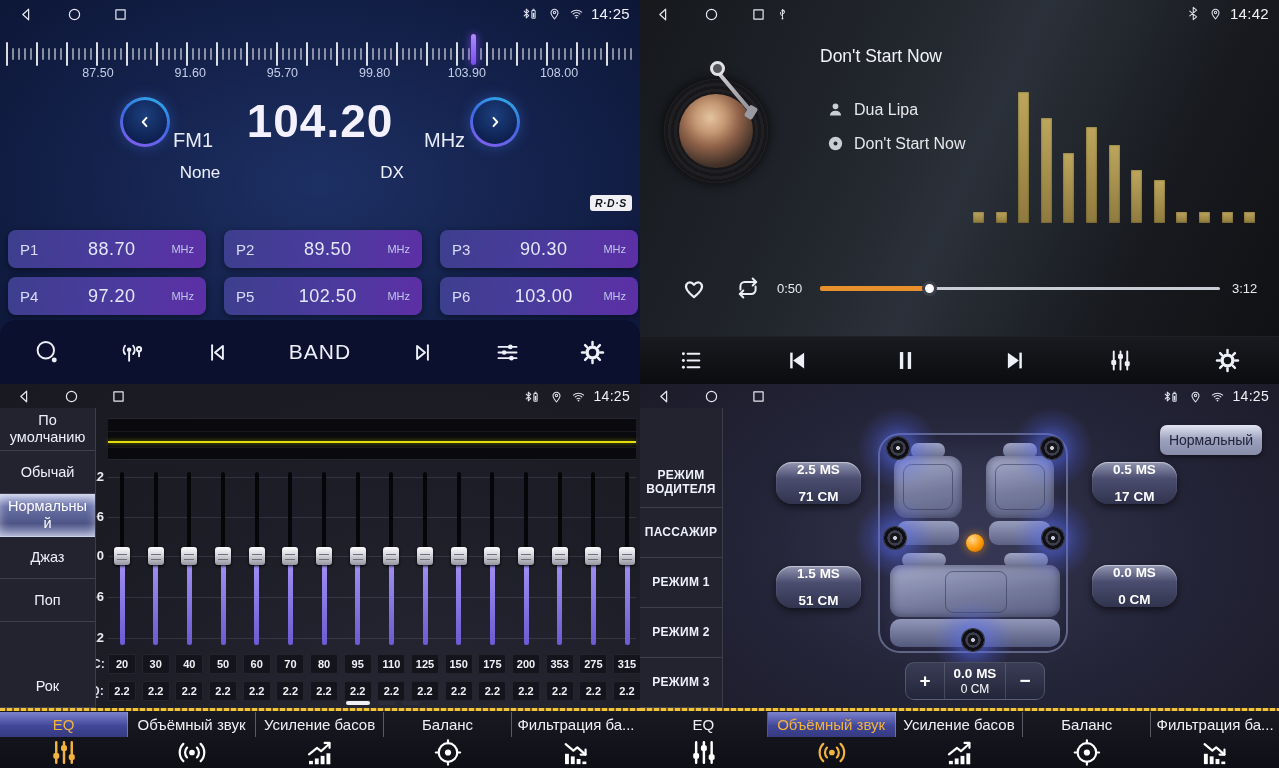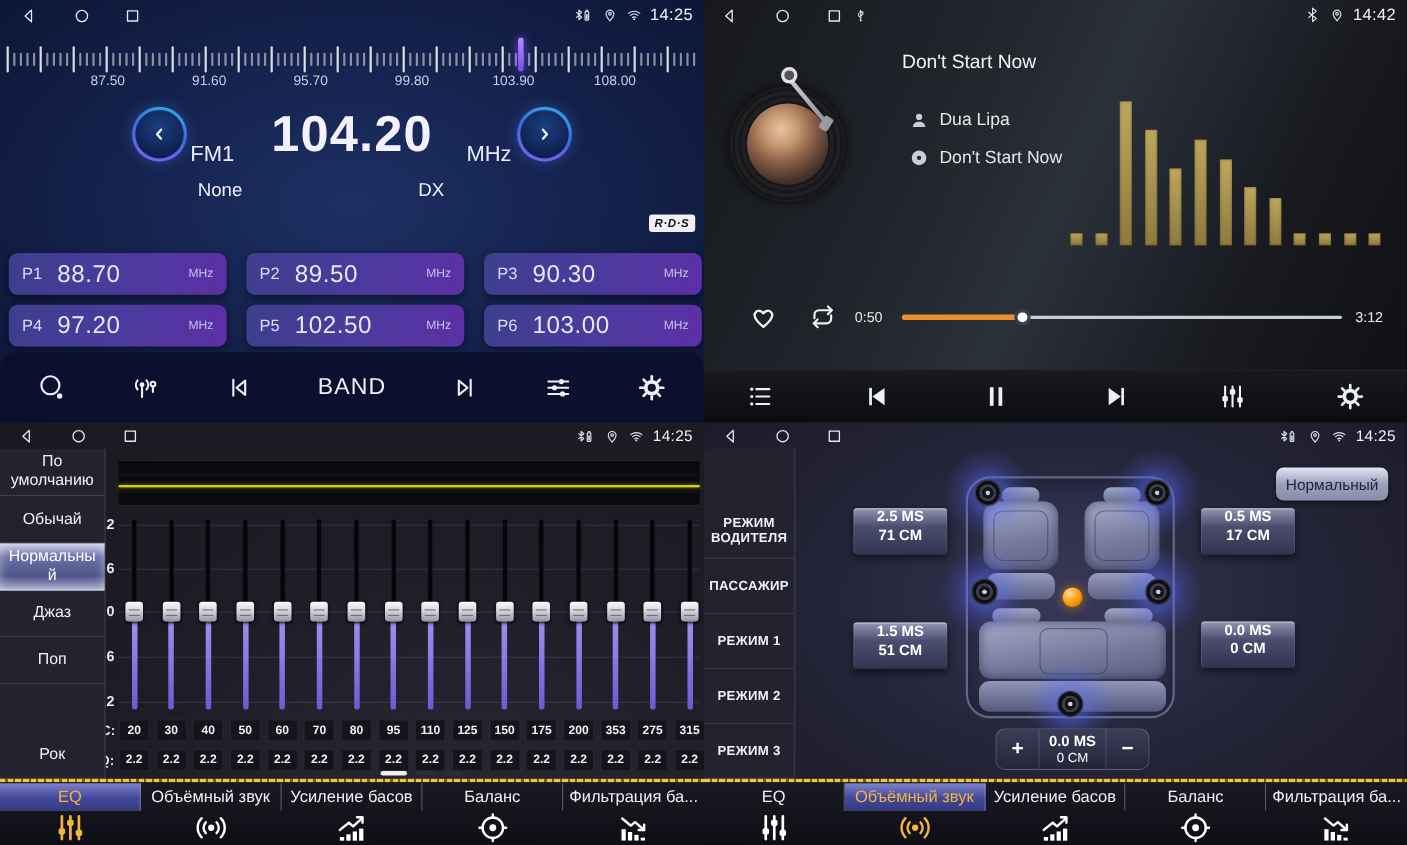--- a/index.html
+++ b/index.html
@@ -28,21 +28,21 @@
     background:linear-gradient(200deg,#2db4e8 0%,#3a6ae0 45%,#8a5cf0 100%);box-shadow:0 0 14px rgba(70,130,255,.35);}
   .circ .inner{width:100%;height:100%;border-radius:50%;background:radial-gradient(circle at 50% 35%,#1c3f7e,#0d1f4e 75%);display:flex;align-items:center;justify-content:center;color:#fff;}
   .circ .inner .ic{width:18px;height:18px;}
   .freq-big{position:absolute;left:320px;top:94px;transform:translateX(-50%);font-size:46px;font-weight:bold;color:#f4f1ff;letter-spacing:1px;}
   .freq-side{position:absolute;font-size:20px;color:#e8ebfa;}
   .freq-sub{position:absolute;transform:translateX(-50%);font-size:17px;color:#eef1fc;}
   .rds{position:absolute;left:590px;top:195px;background:#f0f0f4;color:#10121c;font-size:10.5px;font-weight:bold;font-style:italic;padding:2px 5px;border-radius:3px;letter-spacing:.5px;}
   .preset{position:absolute;width:198px;height:38px;border-radius:8px;display:flex;align-items:center;padding:0 12px;box-sizing:border-box;
     background:linear-gradient(100deg,#3d3f8e 0%,#4c3a9e 55%,#5d2fa6 100%);box-shadow:0 2px 6px rgba(0,0,0,.45);}
   .p-id{font-size:15px;color:#d8dcf8;width:32px;}
-  .p-freq{flex:1;font-size:22px;color:#e4e8fc;letter-spacing:.5px;}
+  .p-freq{flex:1;text-align:center;font-size:18px;color:#e4e8fc;letter-spacing:.5px;}
   .p-unit{font-size:11px;color:#bfc6ec;}
   #radio-toolbar{position:absolute;left:0;top:320px;width:640px;height:64px;background:#0a102e;border-radius:16px 16px 0 0;
     display:flex;align-items:center;justify-content:space-between;padding:0 34px;box-sizing:border-box;}
   .tb-ic{width:27px;height:27px;color:#eef0f8;}
   .band-txt{font-size:21px;color:#eef0f8;letter-spacing:1px;}
 
   
   #player{left:640px;top:0;width:639px;height:384px;
     background:linear-gradient(115deg,#16181c 0%,#22262d 35%,#2b313a 50%,#181a1f 75%,#0f1013 100%);}
   .disc{position:absolute;left:24px;top:79px;width:104px;height:104px;border-radius:50%;
@@ -94,24 +94,24 @@
   .chip{position:absolute;width:28px;height:20px;background:#14141c;border:1px solid rgba(255,255,255,.07);border-radius:2px;
     display:flex;align-items:center;justify-content:center;font-size:11px;font-weight:bold;color:#f0f1f6;box-sizing:border-box;}
   .chip-lab{position:absolute;font-size:12.5px;font-weight:bold;color:#d8dbe8;}
   .pill{position:absolute;height:4px;border-radius:2px;}
 
   
   .mode-item{font-size:12px;font-weight:bold;letter-spacing:.3px;}
   .preset-pill{position:absolute;left:520px;top:41px;width:102px;height:30px;border-radius:7px;
     background:linear-gradient(180deg,#e2e5f2 0%,#9ba0bc 50%,#878ca8 100%);color:#22243c;font-size:14px;
     display:flex;align-items:center;justify-content:center;box-shadow:0 2px 5px rgba(0,0,0,.5);}
-  .delay-btn{position:absolute;width:85px;height:42px;border-radius:3px;color:#fff;font-size:13.5px;font-weight:bold;
+  .delay-btn{position:absolute;width:85px;height:42px;border-radius:16px;color:#fff;font-size:13.5px;font-weight:bold;
     background:linear-gradient(180deg,#9296b2 0%,#4a4d6e 40%,#31344e 100%);
     box-shadow:0 3px 7px rgba(0,0,0,.55), inset 0 1px 1px rgba(255,255,255,.5);
-    display:flex;flex-direction:column;align-items:center;justify-content:flex-start;gap:2px;}
+    display:flex;flex-direction:column;align-items:center;justify-content:space-between;gap:2px;}
   #cabin{position:absolute;left:238px;top:49px;width:190px;height:220px;border:2px solid rgba(152,160,200,.5);border-radius:22px;
     background:rgba(92,98,135,.10);box-shadow:inset 0 0 28px rgba(15,15,35,.55);box-sizing:border-box;}
   .seat{position:absolute;width:68px;height:102px;opacity:.92;}
   .seat .head{position:absolute;left:17px;top:0;width:34px;height:15px;border-radius:7px;background:linear-gradient(180deg,#a8aecd,#6d7394);}
   .seat .back{position:absolute;left:0;top:13px;width:68px;height:62px;border-radius:13px;background:linear-gradient(170deg,#b2b8d6 0%,#7d83a6 55%,#62688a 100%);box-shadow:inset 0 0 10px rgba(30,30,55,.6);}
   .seat .back::after{content:'';position:absolute;left:9px;top:8px;right:9px;bottom:8px;border-radius:9px;border:1px solid rgba(40,45,75,.5);}
   .seat .cush{position:absolute;left:3px;top:78px;width:62px;height:24px;border-radius:9px;background:linear-gradient(180deg,#a0a6c6,#5f658a);}
   .bench{position:absolute;left:10px;top:118px;width:170px;height:96px;opacity:.92;}
   .bench .b-head{position:absolute;top:0;width:44px;height:14px;border-radius:7px;background:linear-gradient(180deg,#a8aecd,#6d7394);}
   .bench .b-back{position:absolute;left:0;top:12px;width:170px;height:52px;border-radius:11px;background:linear-gradient(170deg,#aeb4d2 0%,#797fa2 60%,#606689 100%);box-shadow:inset 0 0 10px rgba(30,30,55,.6);}

